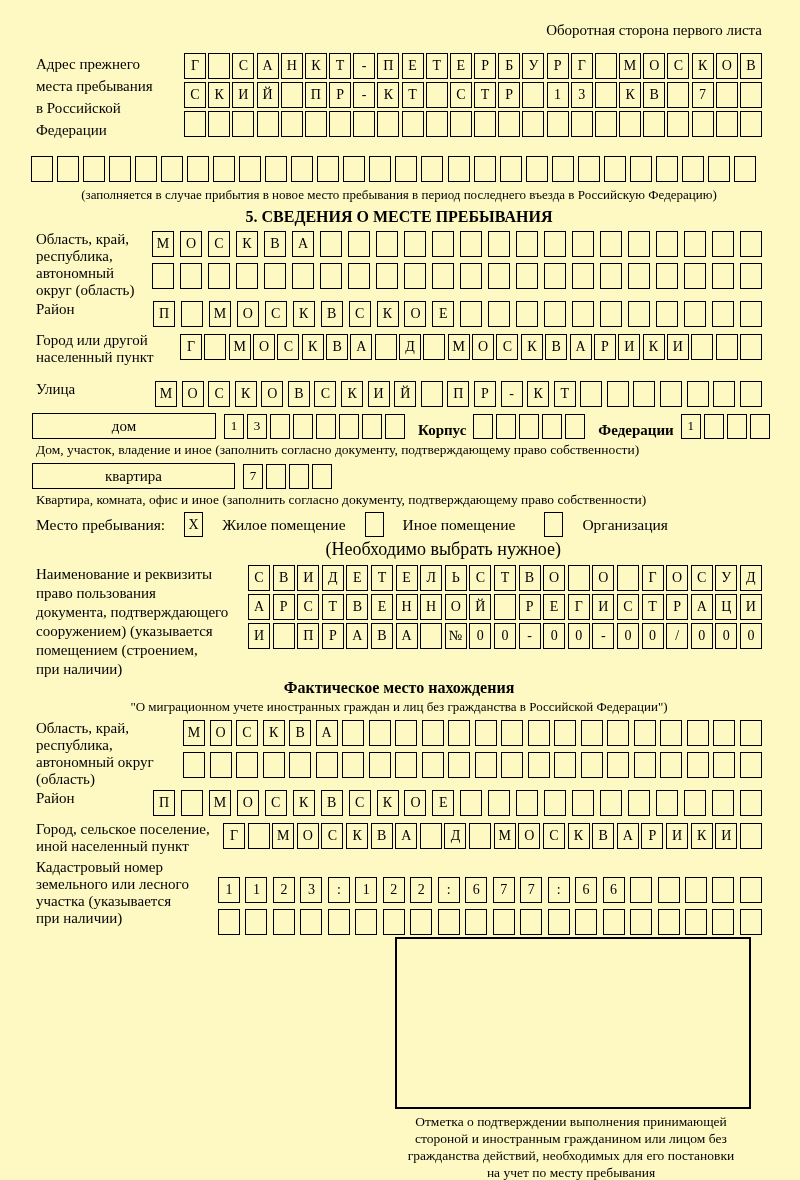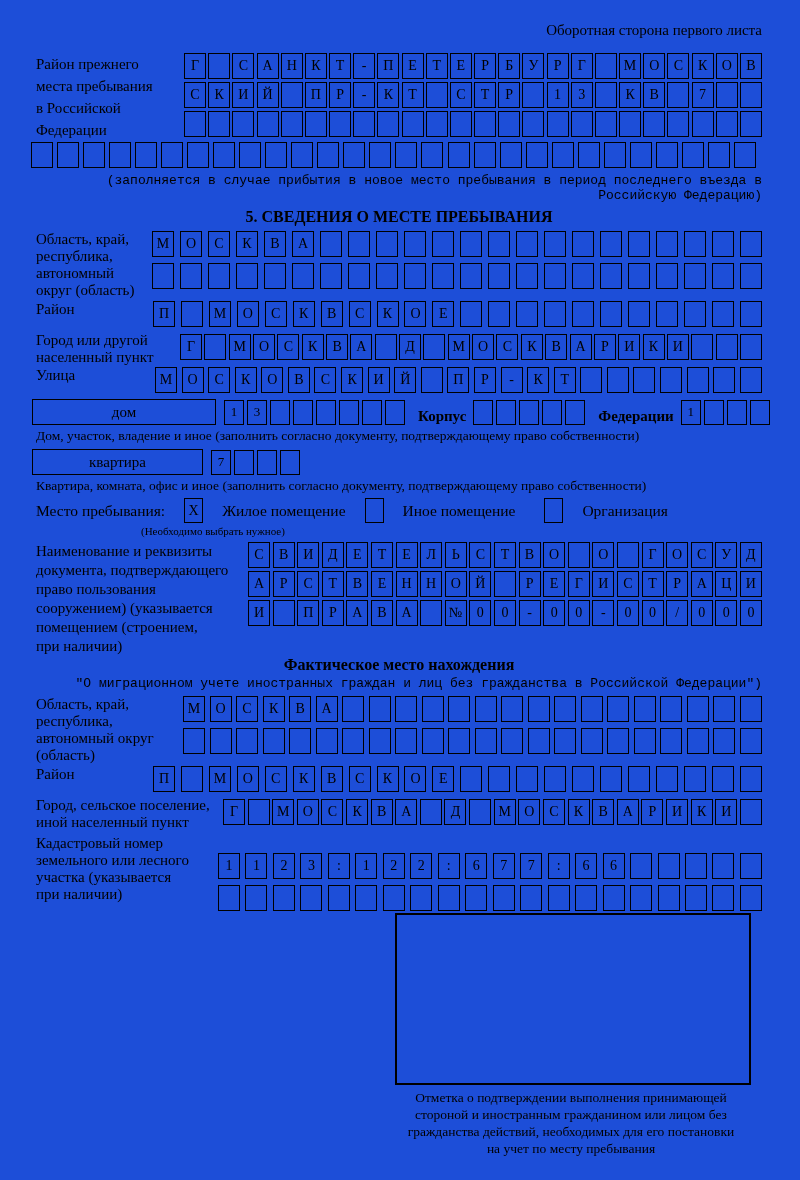--- a/index.html
+++ b/index.html
@@ -1,61 +1,61 @@
 <!DOCTYPE html>
 <html><head>
 <meta charset="utf-8">
 <style>
   * { margin:0; padding:0; }
   body { background:#fff; }
   .page { position:relative; width:800px; height:1180px; box-sizing:border-box;
-          padding:22px 38px 0 36px; background:#1d4ed8; color:#000;
+          padding:22px 38px 0 36px; background:#fef9c3; color:#000;
           font-family:"Liberation Serif","DejaVu Serif",serif; overflow:hidden; }
   .doc-title { font-size:15px; text-align:right; }
   .field { display:flex; align-items:flex-start; }
   .field-label { font-size:15px; line-height:17px; flex:none; }
   .field-label.tall { line-height:22px; }
   .field-label.doc { line-height:19px; }
   .rows { flex:1; }
   .cellcol { display:flex; flex-direction:column; gap:6px; }
   .cellcol.tight { gap:3px; }
   .cellrow { display:flex; justify-content:space-between; }
   .cellrow.start { justify-content:flex-start; gap:3px; }
   .cell { box-sizing:border-box; flex:none; width:22px; height:26px; border:1.6px solid #000;
           display:flex; align-items:center; justify-content:center;
           font-size:14px; font-family:"Liberation Serif","DejaVu Serif",serif; }
   .cell.sm { width:20px; height:25px; font-size:13px; }
-  .note { font-size:13px; text-align:right;font-family:Liberation Mono, monospace; }
+  .note { font-size:13px; text-align:center; }
   .h-bold { font-size:16px; font-weight:bold; text-align:center; }
   .caption { font-size:13.5px; margin-top:3px; }
   .widebox { box-sizing:border-box; flex:none; border:1.6px solid #000; height:26px;
              display:flex; align-items:center; justify-content:center; font-size:15px; }
   .house-row { display:flex; align-items:center; }
   .inline-label { font-size:15px; margin:8px 7px 0 13px; flex:none;font-weight:bold; }
   .stay-row { display:flex; align-items:center; gap:19px; font-size:15.5px; margin-top:4px; }
   .chk { box-sizing:border-box; flex:none; width:19px; height:25px; border:1.6px solid #000;
          display:flex; align-items:center; justify-content:center; font-size:14px; }
-  .stay-note { font-size:11px; text-align:left; width:420px; margin-left:105px; margin-top:2px; }
+  .stay-note { font-size:18px; text-align:right; width:420px; margin-left:105px; margin-top:2px; }
   .stamp { box-sizing:border-box; width:356px; height:172px; border:2px solid #000;
            margin-left:359px; margin-top:2px; }
   .stamp-caption { width:470px; margin-left:300px; margin-top:4px;
                    font-size:13.5px; line-height:17px; text-align:center; }
-  .mt2{margin-top:2px}.mt3{margin-top:1px}.mt4{margin-top:4px}.mt5{margin-top:5px}
+  .mt2{margin-top:2px}.mt3{margin-top:15px}.mt4{margin-top:4px}.mt5{margin-top:5px}
   .mt6{margin-top:6px}.mt14{margin-top:14px}
 </style>
 </head>
 <body>
 
 <div class="page">
 
   <div class="doc-title">Оборотная сторона первого листа</div>
 
   <div class="field mt14">
     <div class="field-label tall" style="width:148px">
-        <div>Район прежнего</div>
+        <div>Адрес прежнего</div>
         <div>места пребывания</div>
         <div>в Российской</div>
         <div>Федерации</div>
       </div>
     <div class="rows cellcol tight">
       <div class="cellrow">
           <div class="cell">Г</div>
           <div class="cell"></div>
           <div class="cell">С</div>
           <div class="cell">А</div>
@@ -341,21 +341,21 @@
     <div class="cellrow start">
         <div class="cell sm">1</div>
         <div class="cell sm"></div>
         <div class="cell sm"></div>
         <div class="cell sm"></div>
       </div>
   </div>
   <div class="caption">Дом, участок, владение и иное (заполнить согласно документу, подтверждающему право собственности)</div>
 
   <div class="house-row mt5">
-    <div class="widebox" style="width:171px;margin-left:-4px">квартира</div>
+    <div class="widebox" style="width:203px;margin-left:-4px">квартира</div>
     <div class="cellrow start" style="margin-left:8px">
         <div class="cell sm">7</div>
         <div class="cell sm"></div>
         <div class="cell sm"></div>
         <div class="cell sm"></div>
       </div>
   </div>
   <div class="caption">Квартира, комната, офис и иное (заполнить согласно документу, подтверждающему право собственности)</div>
 
   <div class="stay-row">
@@ -365,22 +365,22 @@
     <span class="chk"></span>
     <span>Иное помещение</span>
     <span class="chk" style="margin-left:10px"></span>
     <span>Организация</span>
   </div>
   <div class="stay-note">(Необходимо выбрать нужное)</div>
 
   <div class="field mt5">
     <div class="field-label doc" style="width:212px">
         <div>Наименование и реквизиты</div>
+        <div>право пользования</div>
         <div>документа, подтверждающего</div>
-        <div>право пользования</div>
         <div>сооружением) (указывается</div>
         <div>помещением (строением,</div>
         <div>при наличии)</div>
       </div>
     <div class="rows cellcol tight">
       <div class="cellrow">
           <div class="cell">С</div>
           <div class="cell">В</div>
           <div class="cell">И</div>
           <div class="cell">Д</div>

